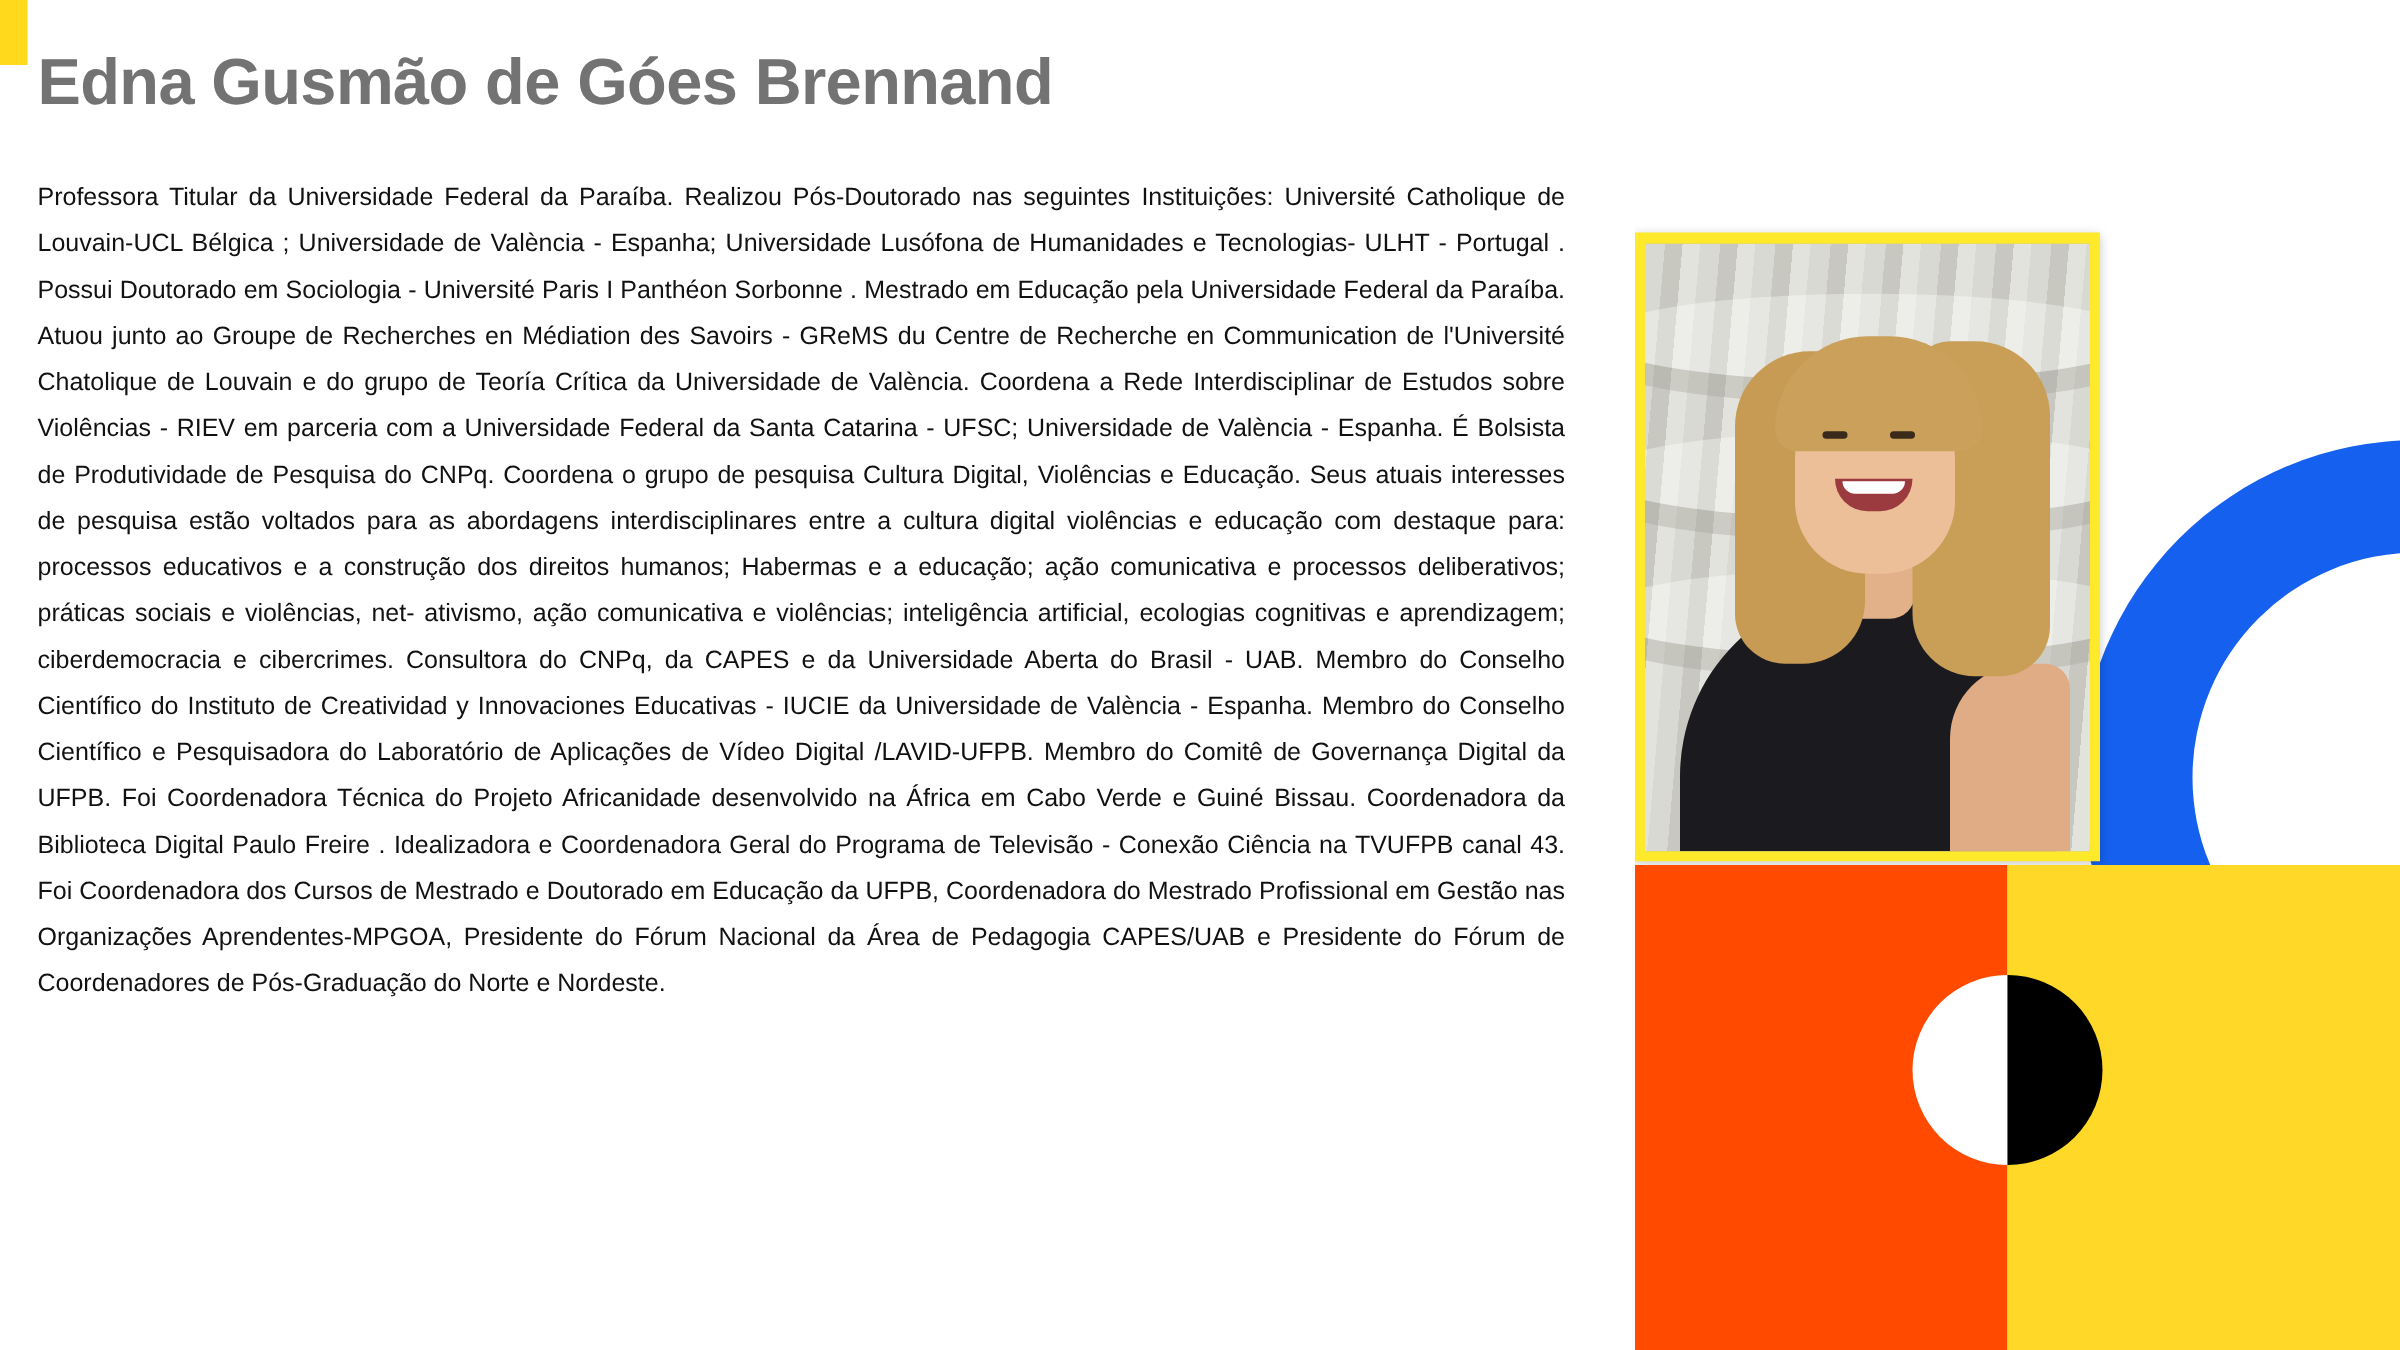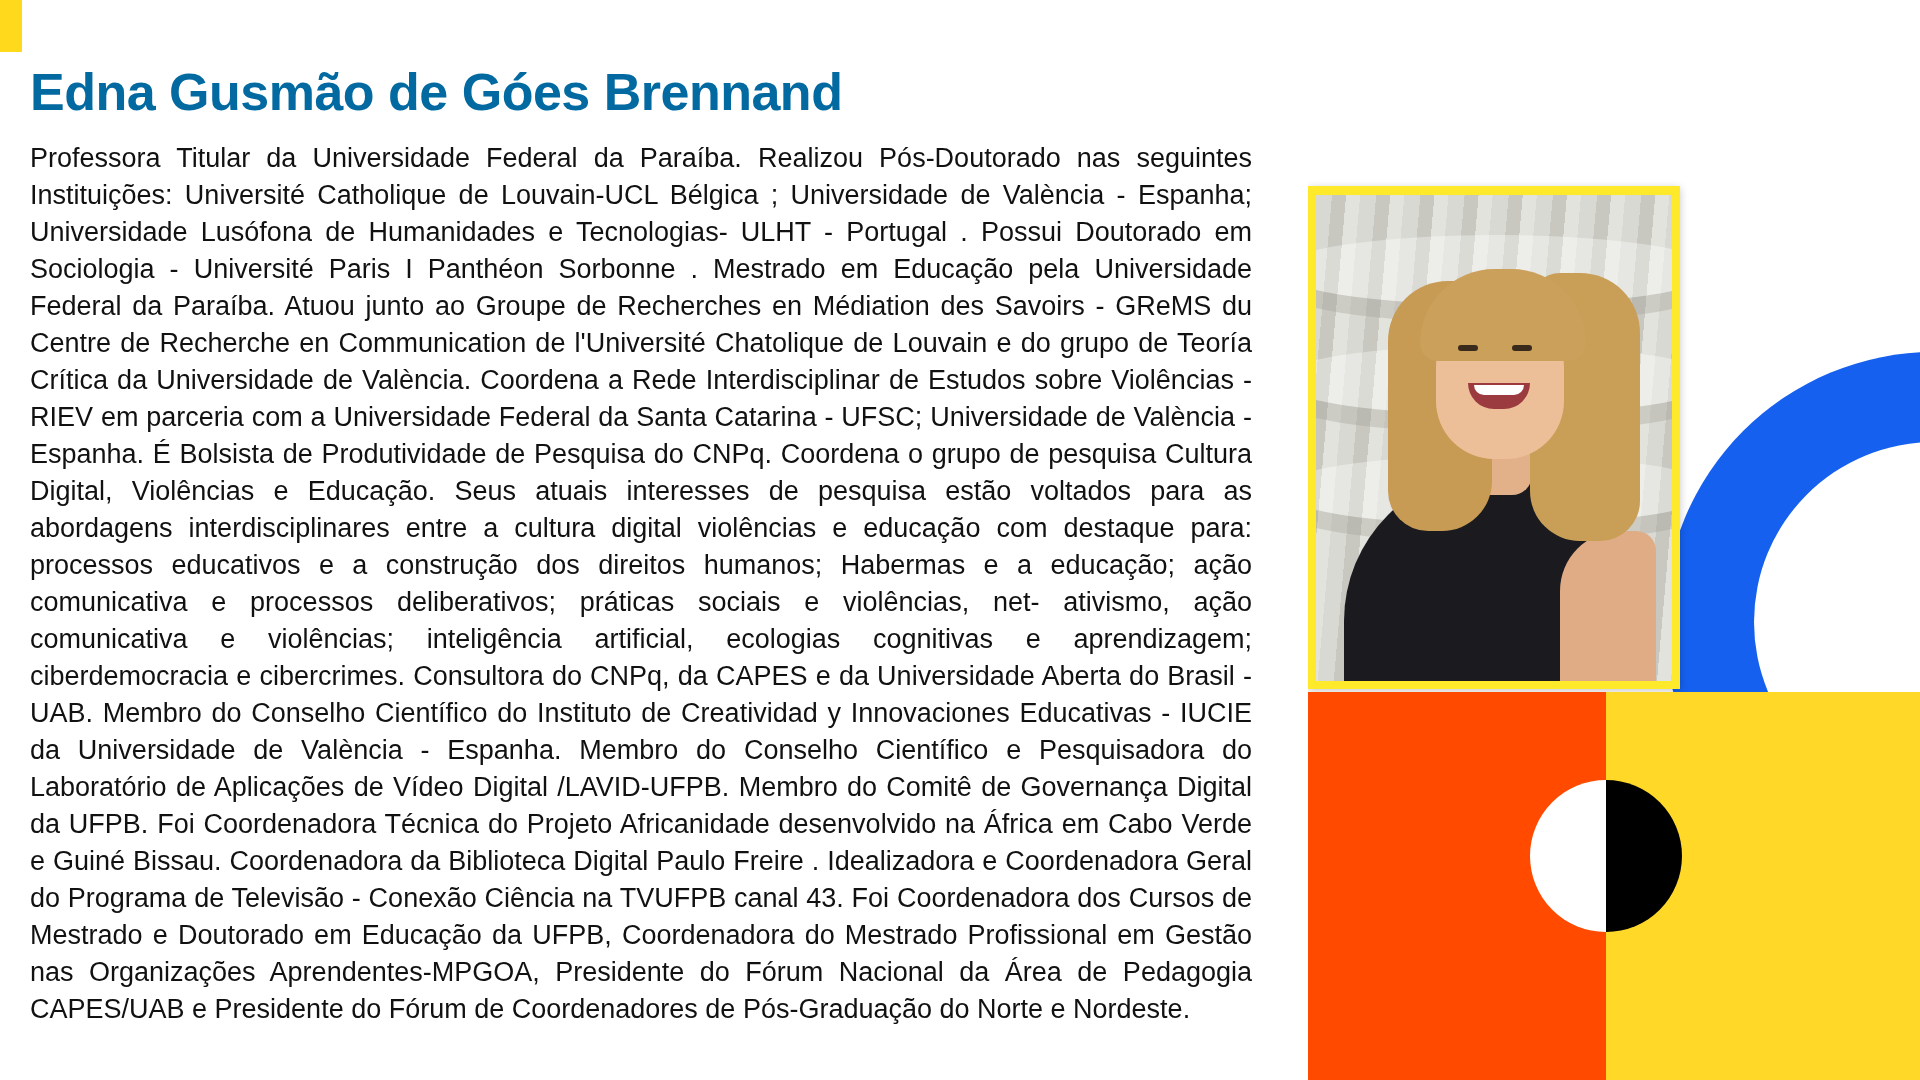--- a/index.html
+++ b/index.html
@@ -22,36 +22,36 @@
     top: 0;
     width: 22px;
     height: 52px;
     background: #FFD91C;
   }
 
   
   .title {
     position: absolute;
     left: 30px;
-    top: 29px;
+    top: 3px;
     font-size: 52px;
     font-weight: bold;
-    color: #0369a1;
+    color: #737373;
     letter-spacing: -0.5px;
     line-height: 1.1;
     white-space: nowrap;
   }
 
   
   .bio {
     position: absolute;
     left: 30px;
     top: 140px;
     width: 1222px;
-    font-size: 27px;
+    font-size: 20px;
     line-height: 37px;
     color: #111111;
     text-align: justify;
     text-justify: inter-word;
   }
 
   
   .graphics {
     position: absolute;
     left: 1308px;

